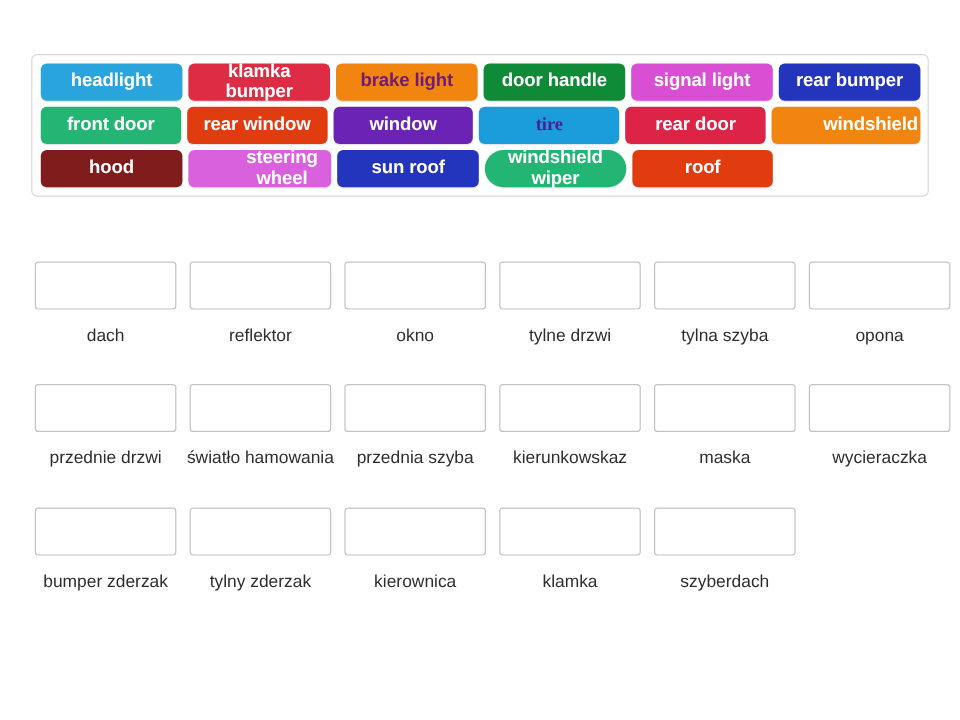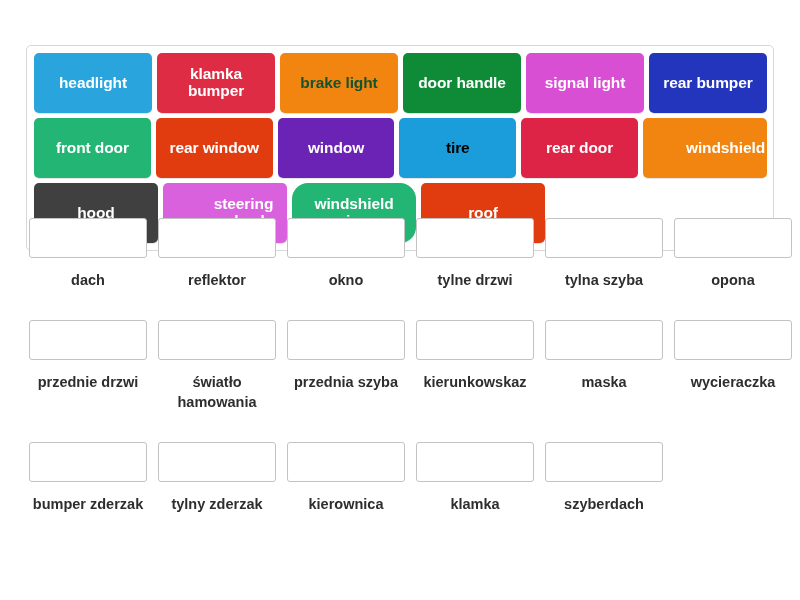--- a/index.html
+++ b/index.html
@@ -35,21 +35,21 @@
   }
   .tile-row {
     display: flex;
     gap: 5px;
     margin-bottom: 5px;
   }
   .tile-row:last-child { margin-bottom: 0; }
 
   .tile {
     width: 124px;
-    height: 60px;
+    height: 31px;
     box-sizing: border-box;
     border-radius: 5px;
     display: flex;
     align-items: center;
     justify-content: center;
     text-align: center;
     color: #ffffff;
     font-size: 15.5px;
     font-weight: bold;
     line-height: 1.08;
@@ -90,54 +90,55 @@
     border: 1px solid #c3c3c3;
     border-radius: 3px;
     background: #ffffff;
   }
   .answer-label {
     margin-top: 13px;
     font-size: 14.5px;
     color: #2e2e2e;
     text-align: center;
     line-height: 1.33;
-    font-weight: bold;
+    font-weight: normal;
     width: 124px;
   }
   .answer-cell.blank .drop-zone { visibility: hidden; }
   .answer-cell.blank .answer-label { visibility: hidden; }
 </style>
 </head>
 <body style="background: rgb(255, 255, 255);">
 
 <div class="page">
 
   <div class="tile-bank">
 
     <div class="tile-row">
       <div class="tile" style="background: rgb(41, 164, 221); color: rgb(255, 255, 255);">headlight</div>
       <div class="tile" style="background: rgb(221, 44, 68); color: rgb(255, 255, 255);">klamka bumper</div>
-      <div class="tile" style="background: rgb(242, 132, 16); color: #14532d;">brake light</div>
+      <div class="tile" style="background: rgb(242, 132, 16); color: #701a75;">brake light</div>
       <div class="tile" style="background: rgb(15, 138, 54); color: rgb(255, 255, 255);">door handle</div>
       <div class="tile" style="background: rgb(217, 79, 212); color: rgb(255, 255, 255);">signal light</div>
       <div class="tile" style="background: rgb(36, 53, 189); color: rgb(255, 255, 255);">rear bumper</div>
     </div>
 
     <div class="tile-row">
       <div class="tile" style="background: rgb(34, 181, 115); color: rgb(255, 255, 255);">front door</div>
       <div class="tile" style="background: rgb(225, 60, 16); color: rgb(255, 255, 255);">rear window</div>
       <div class="tile" style="background: rgb(106, 35, 181); color: rgb(255, 255, 255);">window</div>
-      <div class="tile" style="background: rgb(27, 157, 219); color: #000000;">tire</div>
+      <div class="tile" style="background: rgb(27, 157, 219); color: #4c1d95; font-family: Liberation Serif, serif;">tire</div>
       <div class="tile" style="background: rgb(221, 36, 70); color: rgb(255, 255, 255);">rear door</div>
       <div class="tile" style="background: rgb(242, 132, 16); color: rgb(255, 255, 255); padding-left: 44px;">windshield</div>
     </div>
 
     <div class="tile-row">
-      <div class="tile" style="background: #404040; color: rgb(255, 255, 255);">hood</div>
+      <div class="tile" style="background: #7f1d1d; color: rgb(255, 255, 255);">hood</div>
       <div class="tile" style="background: rgb(217, 97, 221); color: rgb(255, 255, 255); padding-left: 40px;">steering wheel</div>
+      <div class="tile" style="background: rgb(36, 53, 189); color: rgb(255, 255, 255);">sun roof</div>
       <div class="tile" style="background: rgb(34, 181, 115); color: rgb(255, 255, 255); border-radius: 16px;">windshield wiper</div>
       <div class="tile" style="background: rgb(225, 60, 16); color: rgb(255, 255, 255);">roof</div>
       <div class="tile empty"></div>
     </div>
 
   </div>
 
   <div class="answers">
 
     <div class="answer-row">

